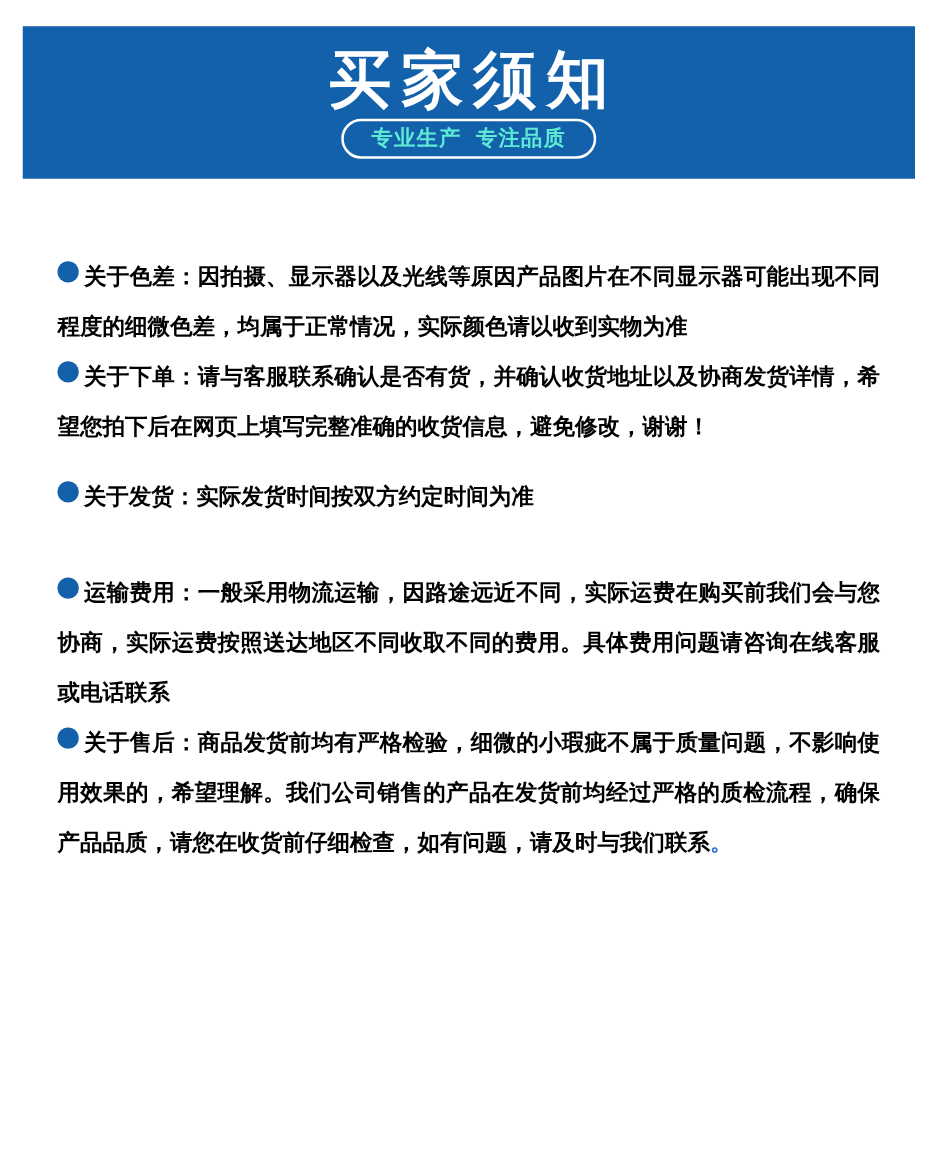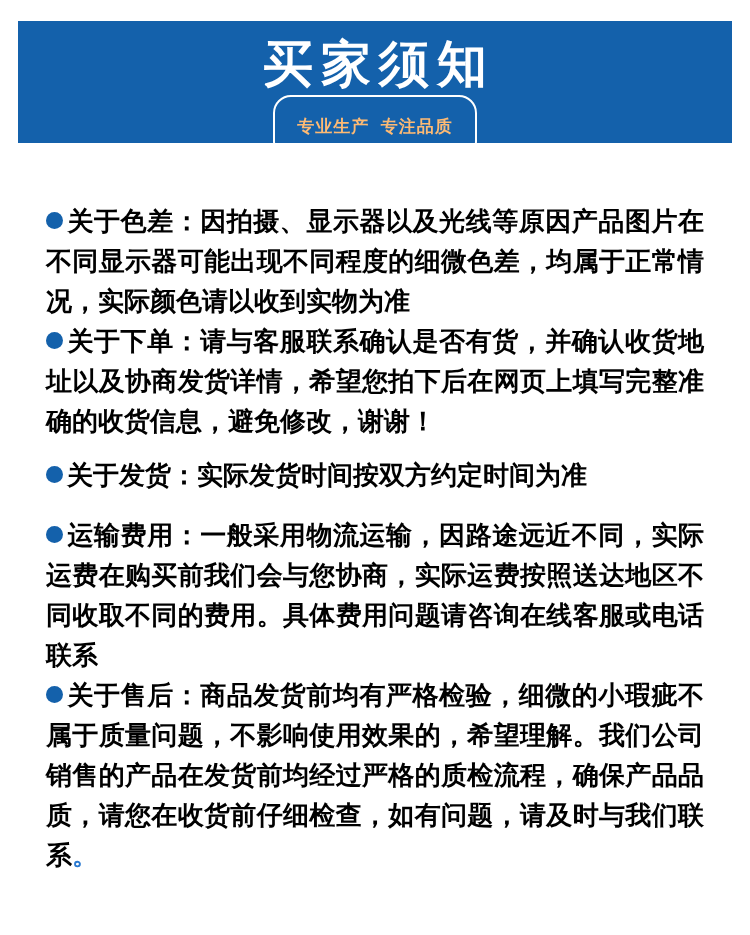--- a/index.html
+++ b/index.html
@@ -28,41 +28,41 @@
     letter-spacing: 8px;
     text-indent: 8px;
     color: #ffffff;
     font-weight: bold;
   }
   .banner-badge {
     display: inline-block;
     margin-top: 2px;
     border: 2px solid #ffffff;
     border-radius: 18px;
-    padding: 16px 22px;
+    padding: 0 22px;
     line-height: 28px;
     height: 28px;
     font-size: 17px;
-    color: #fdba74;
+    color: #5eead4;
     letter-spacing: 1px;
     white-space: pre;
   }
   .content {
     padding: 58px 28px 0 28px;
   }
   .notice {
     margin: 0;
-    font-size: 26px;
+    font-size: 18px;
     line-height: 40px;
     color: #000000;
     text-align: justify;
   }
   .notice:nth-of-type(2) { }
-  .notice:nth-of-type(3) { margin-top: 16px; font-family: Liberation Mono, monospace; }
-  .notice:nth-of-type(4) { margin-top: 18px; }
+  .notice:nth-of-type(3) { margin-top: 16px; }
+  .notice:nth-of-type(4) { margin-top: 37px; }
   .notice:nth-of-type(5) { }
   .bullet {
     display: inline-block;
     width: 17px;
     height: 17px;
     border-radius: 50%;
     background: #1461ab;
     margin-right: 4px;
     vertical-align: 1px;
   }

